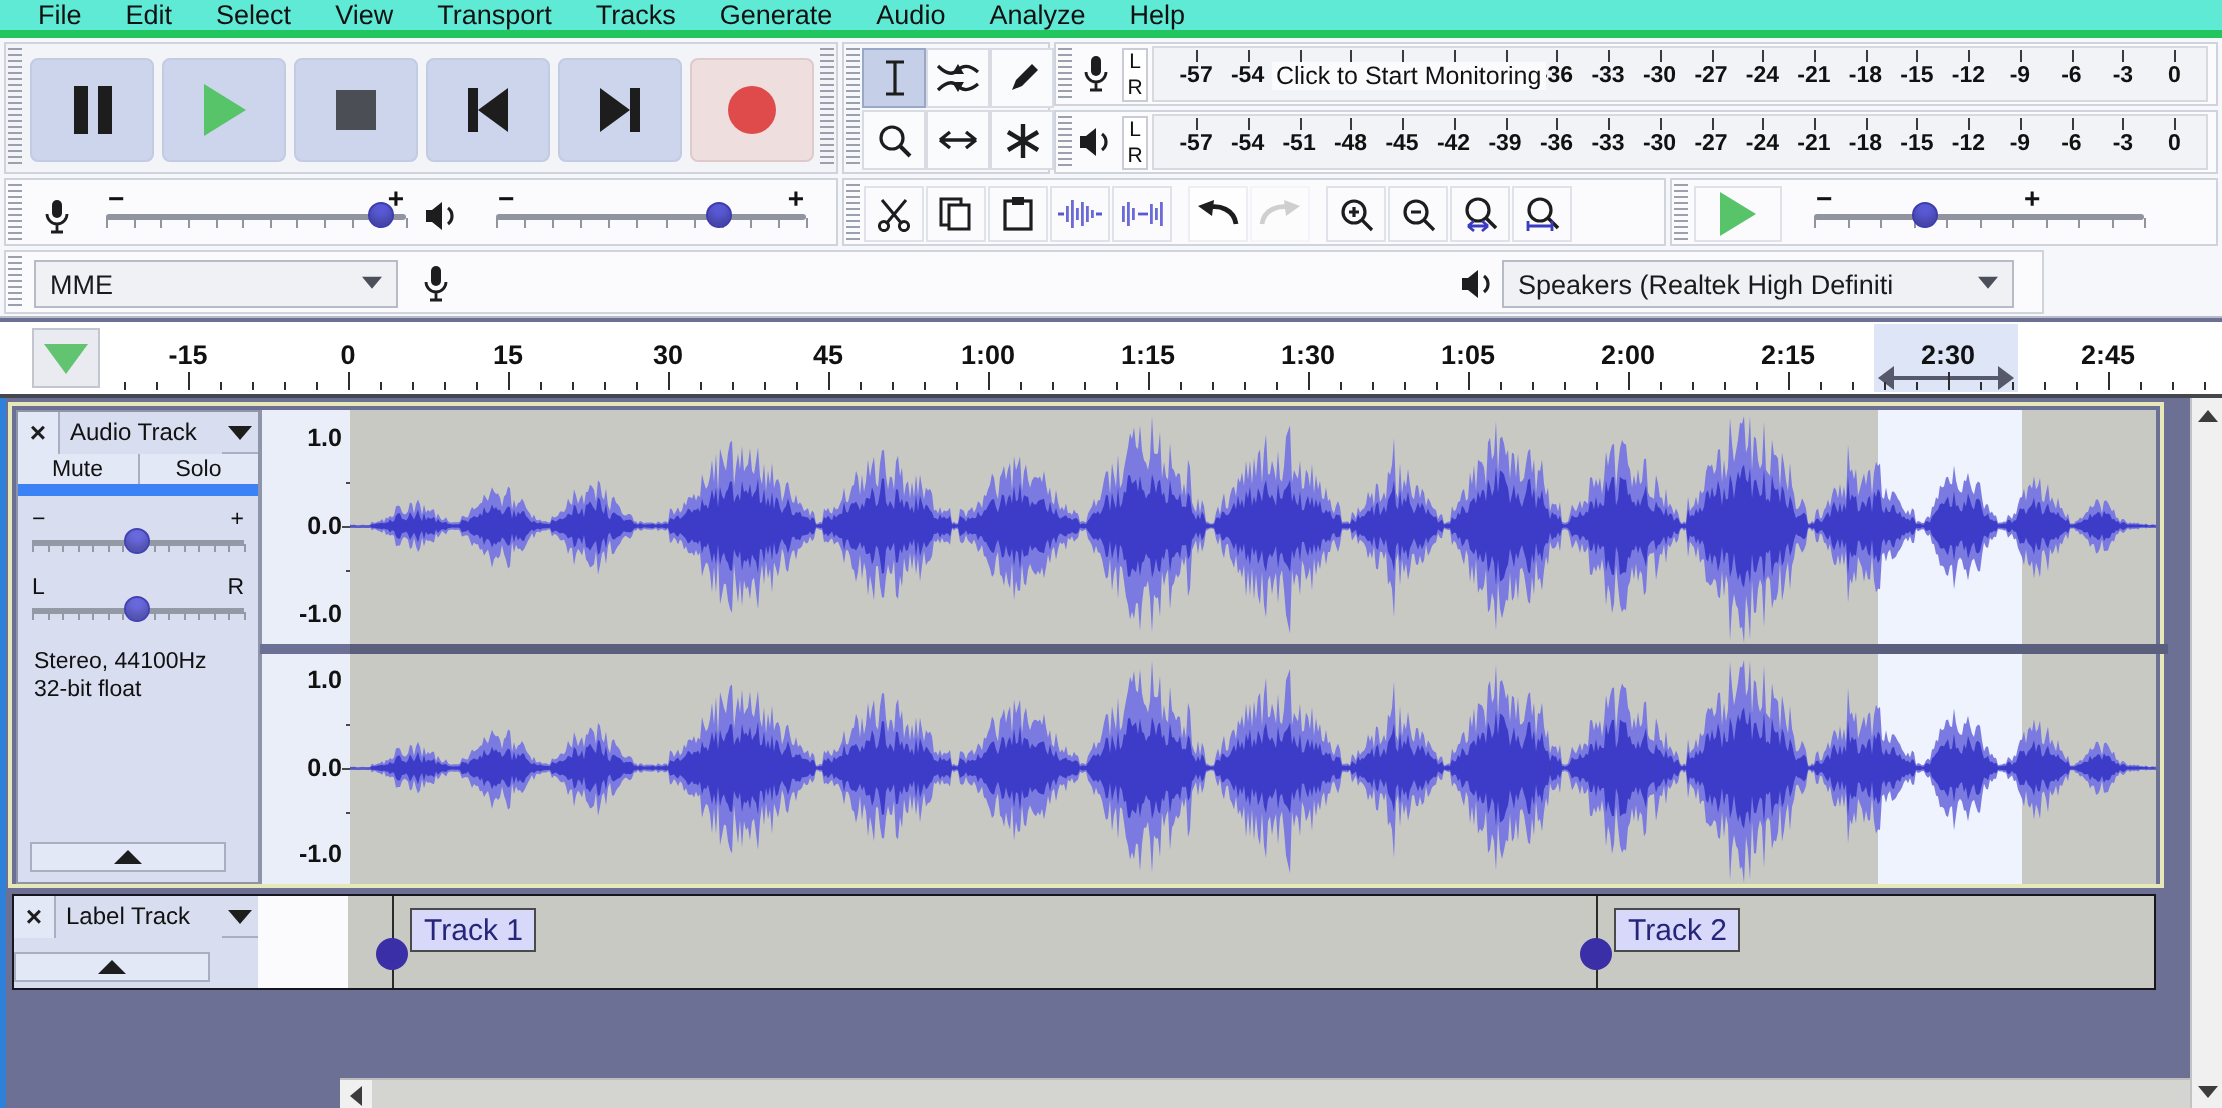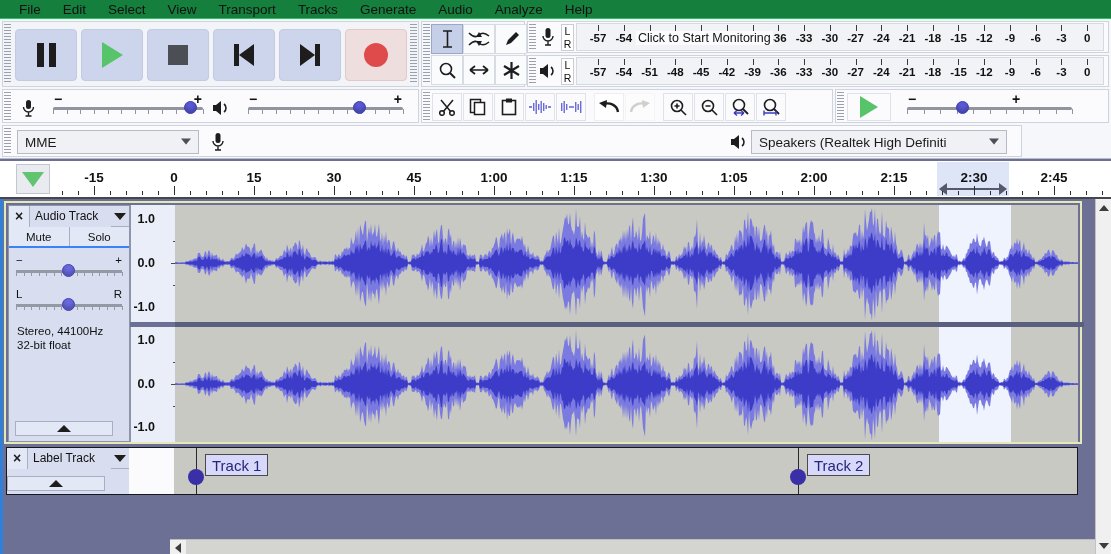--- a/index.html
+++ b/index.html
@@ -7,24 +7,24 @@
     width: 1111px; height: 554px;
     overflow: hidden;
     font-family: "Liberation Sans", sans-serif;
     background: #6b7094;
   }
   body { position: relative; }
 
   
   #menubar {
     position: absolute; left: 0; top: 0; width: 1111px; height: 19px;
-    background: #15803d;
+    background: #5eead4;
     display: flex; align-items: center;
     padding-left: 8px;
-    border-bottom: 1px solid #22c55e;
+    border-bottom: 4px solid #22c55e;
   }
   .menu-item {
     font-size: 13.5px; color: #111;
     padding: 0 11px; line-height: 19px; cursor: default;
     white-space: nowrap;
   }
 
   
   #toolbar-dock {
     position: absolute; left: 0; top: 19px; width: 1111px; height: 140px;
@@ -179,21 +179,21 @@
   .closeX {
     width:21px; height:21px; display:flex; align-items:center; justify-content:center;
     font-size:14px; font-weight:700; color:#1d1d1d; cursor:pointer;
     border-right:1px solid #a9afc0; background:#e3e8f6;
   }
   .tname { flex:1; padding-left:5px; font-size:12px; color:#111; background:#d8def0; line-height:21px;}
   .tmenu {
     width:18px; display:flex; align-items:center; justify-content:center; cursor:pointer;
   }
   .tmenu i { width:0;height:0;border-left:6px solid transparent;border-right:6px solid transparent;border-top:7px solid #1d1d1d;}
-  .ms-row { display:flex; height:21px; border-bottom:2px solid #3b82f6; }
+  .ms-row { display:flex; height:21px; border-bottom:6px solid #3b82f6; }
   .msbtn {
     flex:1; display:flex; align-items:center; justify-content:center;
     font-size:11.5px; color:#111; background:#e3e8f6; cursor:pointer;
   }
   .msbtn:first-child { border-right:1px solid #a9afc0; }
   .tslider { position:absolute; left:7px; width:106px; height:26px; }
   .tslider .st { position:absolute; left:0; right:0; top:16px; height:3px; background:#9499a6; }
   .tslider .sth { position:absolute; width:13px; height:13px; border-radius:50%;
      background:#6a6ae0; border:1px solid #4242b4; top:10px; left:46px;
      box-shadow: inset 0 -3px 4px rgba(0,0,0,.25); cursor:pointer;}
@@ -207,21 +207,21 @@
     background:#e3e8f6; border:1px solid #a9afc0;
     display:flex; align-items:center; justify-content:center; cursor:pointer;
   }
   .collapse i { width:0;height:0;border-left:7px solid transparent;border-right:7px solid transparent;border-bottom:7px solid #1d1d1d;}
 
   .vruler {
     position:absolute; width:45px;
     background:#e9eef9; border-left:1px solid #8f95a8;
     font-size:12.5px; font-weight:700; color:#111;
   }
-  .vruler span { position:absolute; right:20px; transform:translateY(-50%); }
+  .vruler span { position:absolute; right:4px; transform:translateY(-50%); }
   .vruler i { position:absolute; right:0; width:4px; height:1px; background:#4a4a4a; }
 
   .wavepane {
     position:absolute; background:#c9c9c4; overflow:hidden;
   }
   .wave-sel { position:absolute; top:0; bottom:0; background:#eef3fd; }
   .wave-zero { position:absolute; left:0; right:0; height:1px; background:#5f5fbe; }
   .chan-split { position:absolute; left:0; right:0; height:5px; background:#5a5f7d; }
 
   

